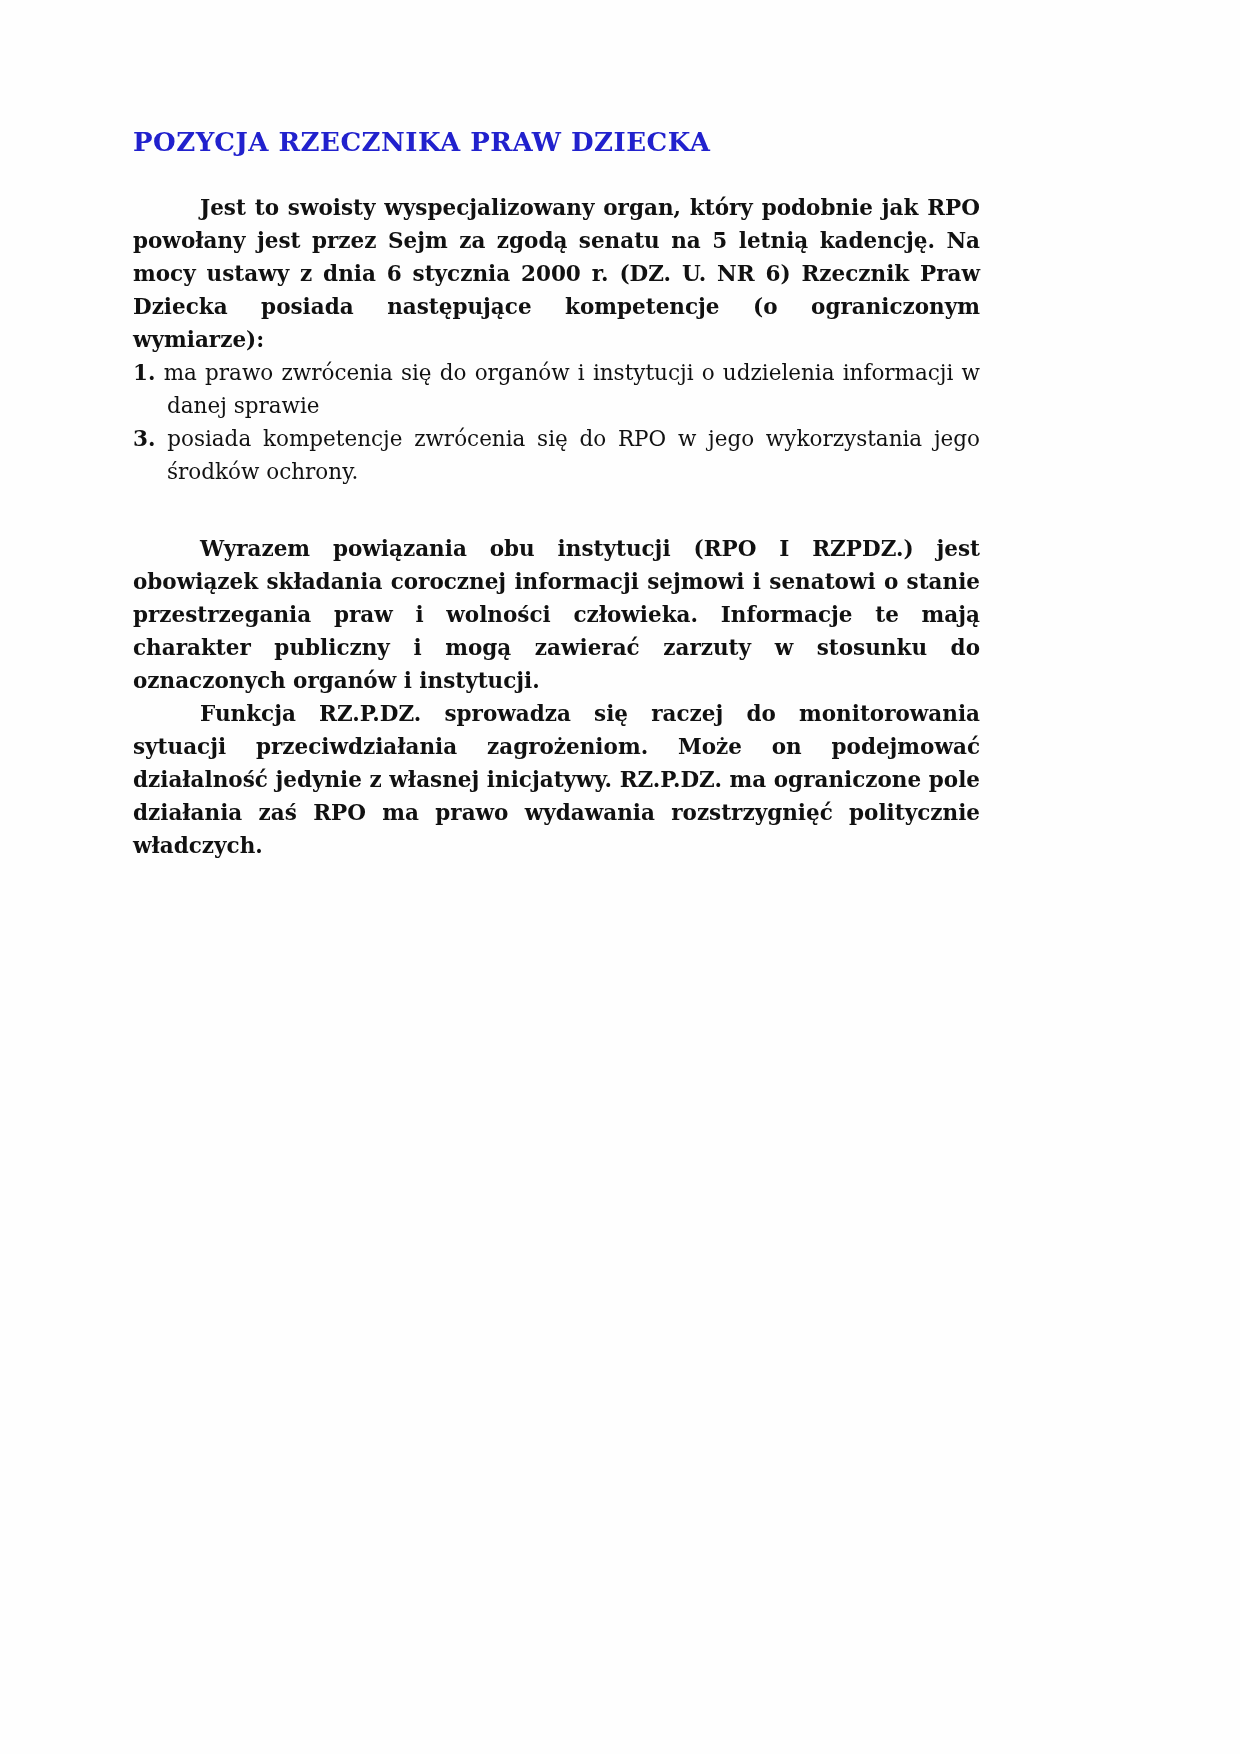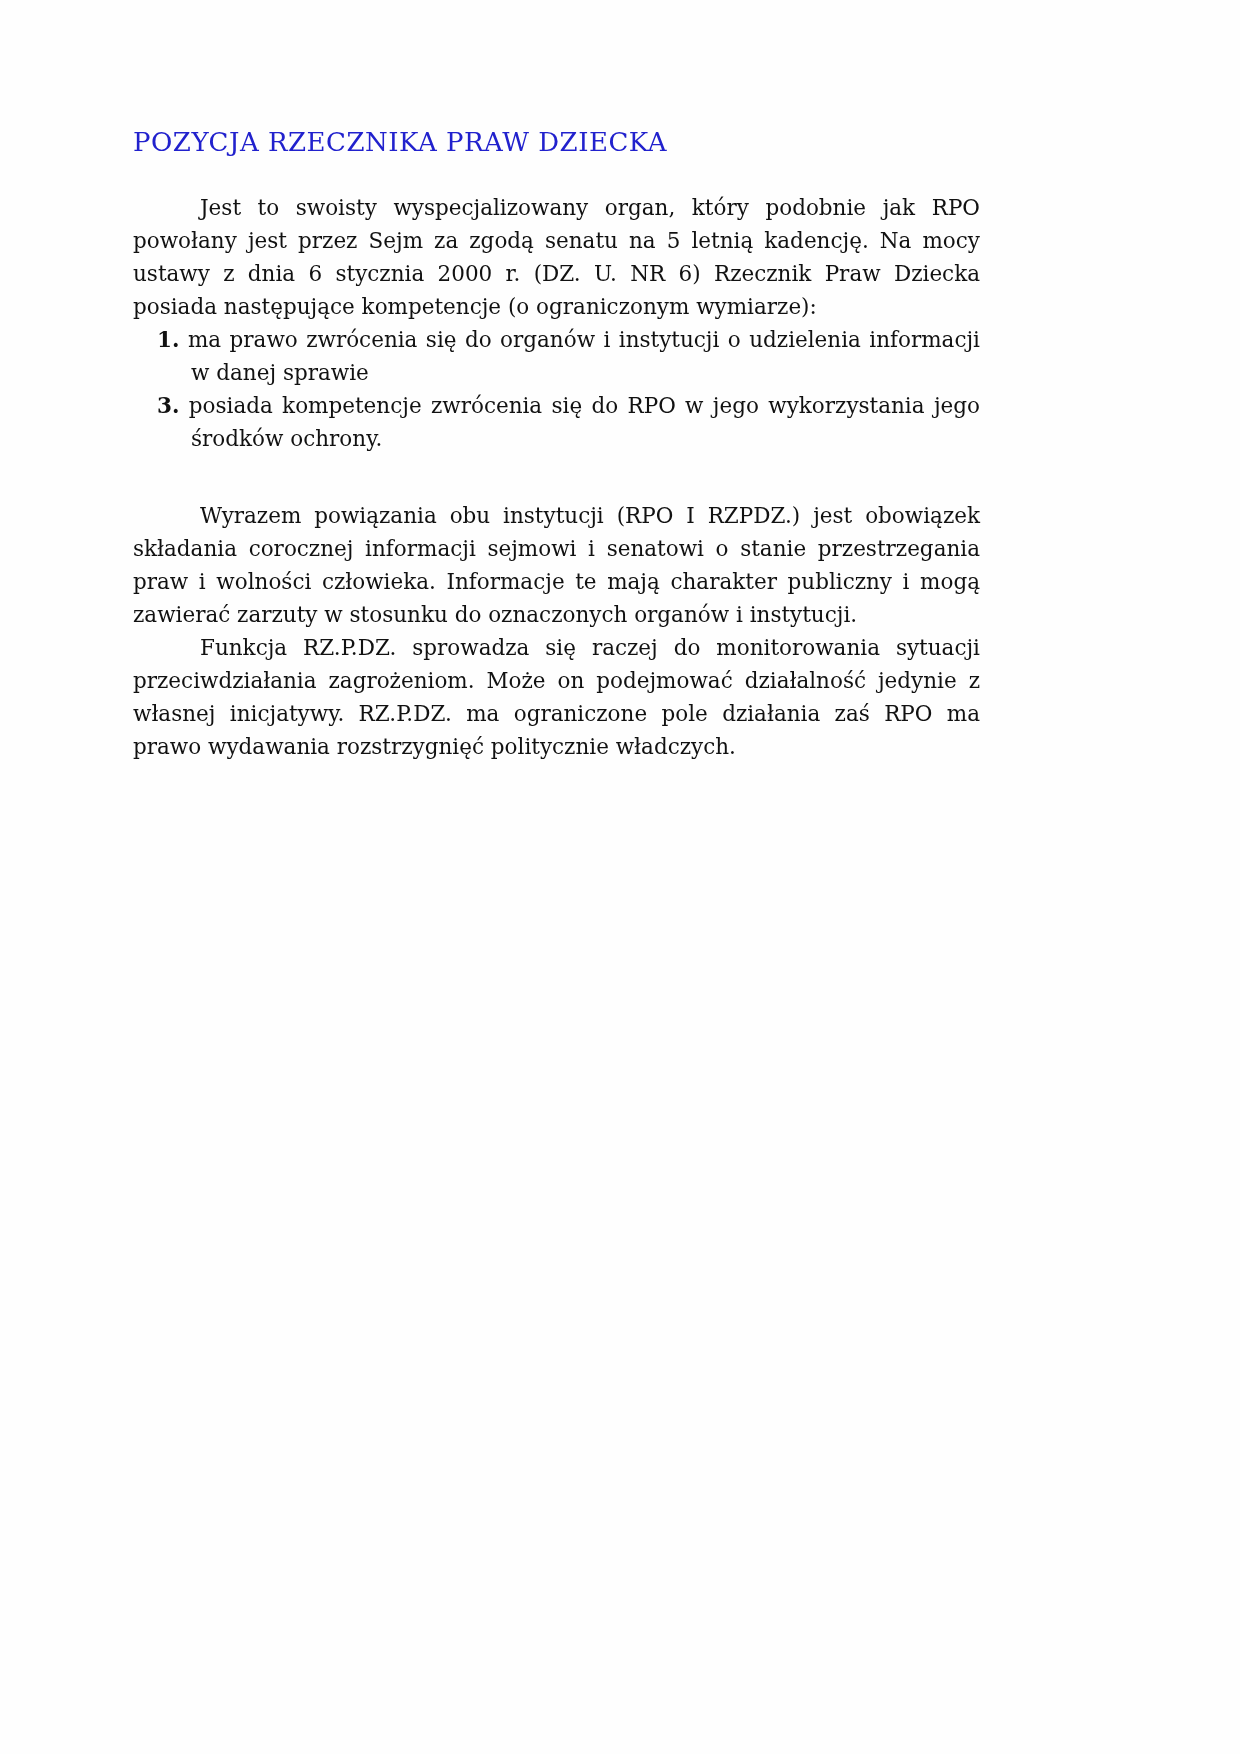--- a/index.html
+++ b/index.html
@@ -12,39 +12,38 @@
   }
   .page {
     width: 1240px;
     height: 1754px;
     background: #fefefe;
     padding: 126px 260px 0 133px;
     overflow: hidden;
   }
   .doc-title {
     font-size: 26px;
-    font-weight: normal;
+    font-weight: bold;
     color: #2121cd;
     letter-spacing: 0.5px;
     line-height: 1.25;
     margin-bottom: 32px;
     white-space: nowrap;
   }
   .body-text {
     font-size: 21.5px;
     line-height: 33px;
     text-align: justify;
   }
-  .para { text-indent: 67px; }
+  .para { text-indent: 67px; font-weight: bold; }
   .numbered-list { margin: 0; }
   .list-item {
     padding-left: 34px;
     text-indent: -34px;
     text-align: justify;
-    margin-left: 24px;
   }
   .list-num { font-weight: bold; }
   .para-gap { margin-top: 44px; }
 </style>
 </head>
 <body>
 
 <div class="page">
 
   <h1 class="doc-title">POZYCJA RZECZNIKA PRAW DZIECKA</h1>

